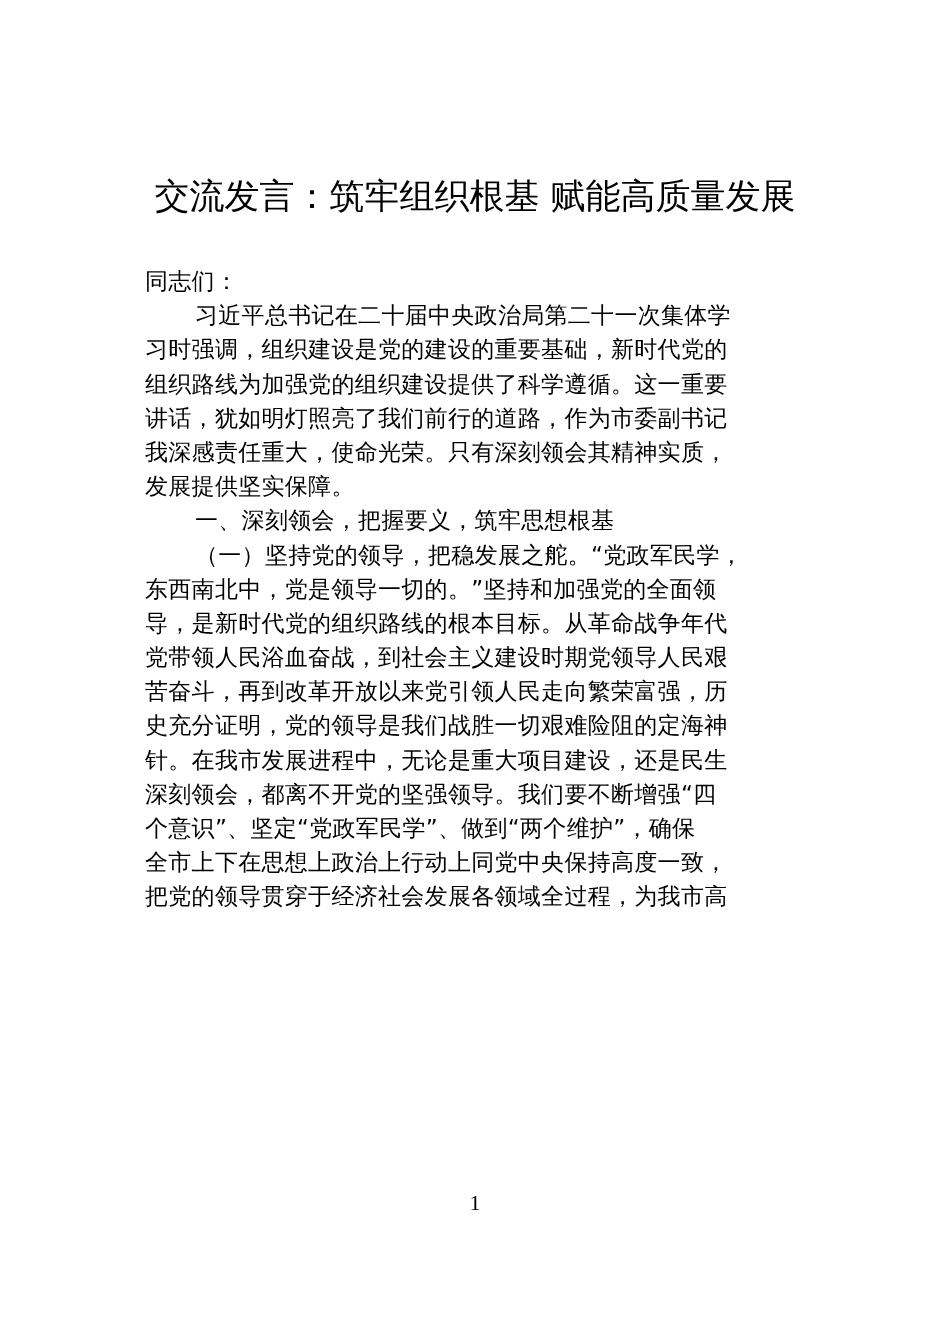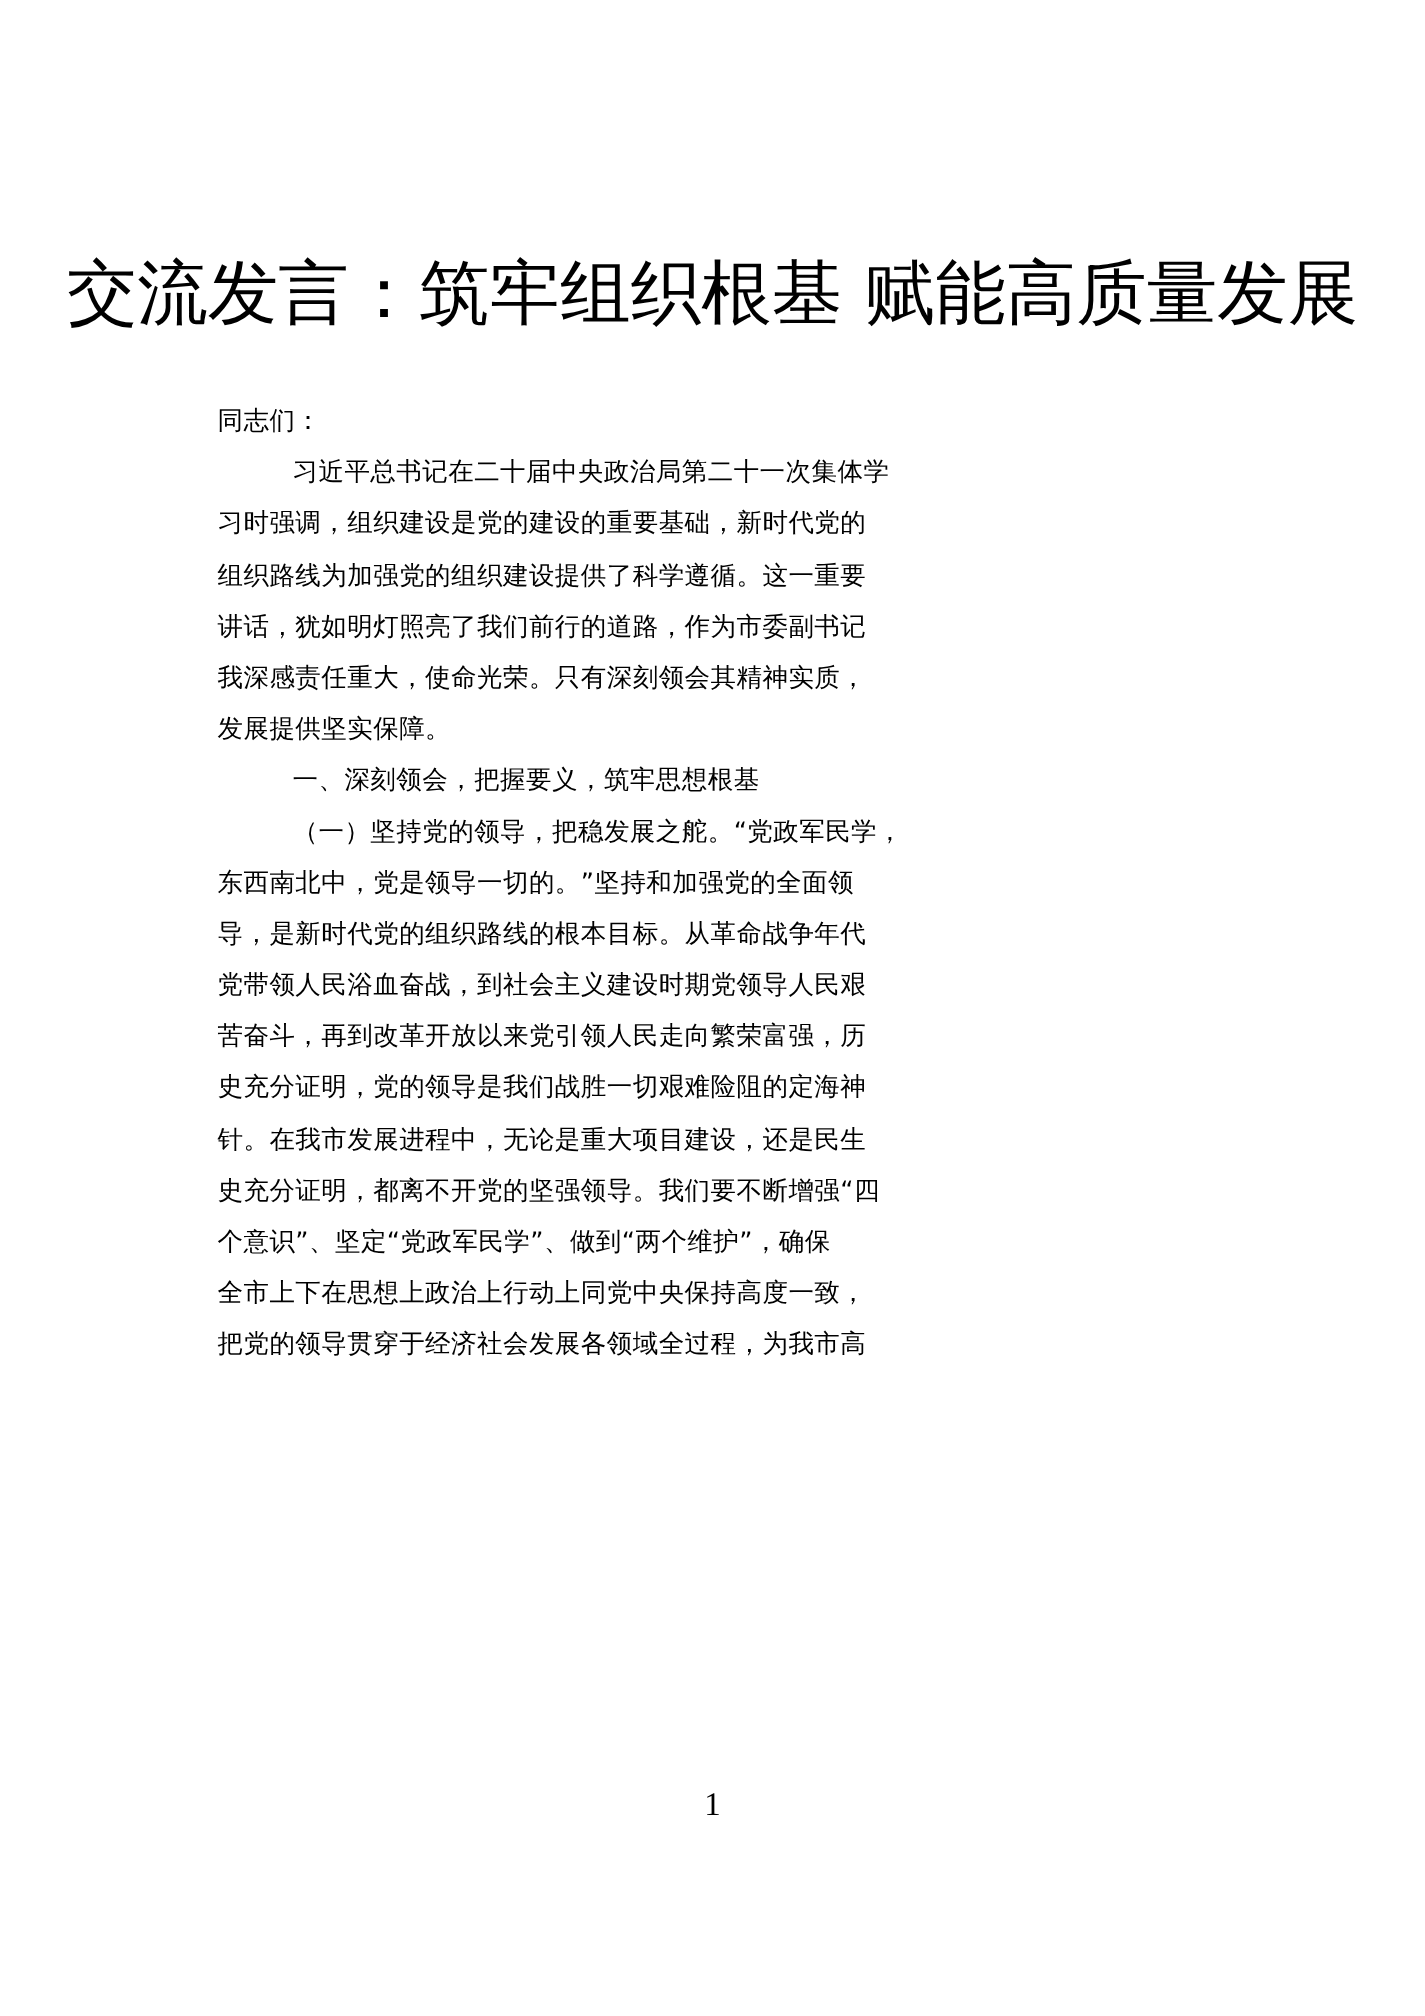--- a/index.html
+++ b/index.html
@@ -22,33 +22,33 @@
       width: 950px;
       height: 1344px;
       background: #ffffff;
     }
     .title {
       position: absolute;
       left: 0;
       width: 950px;
       top: 173px;
       text-align: center;
-      font-size: 47px;
+      font-size: 35px;
       line-height: 46px;
       letter-spacing: 0px;
       white-space: nowrap;
     }
     .body-text {
       position: absolute;
       left: 145px;
       top: 264px;
       width: 700px;
     }
     .line {
-      font-size: 17px;
+      font-size: 23px;
       line-height: 34.2px;
       height: 34.2px;
       white-space: nowrap;
       letter-spacing: 0.3px;
     }
     .indent {
       padding-left: 50px;
     }
     .heading-indent {
       padding-left: 50px;
@@ -89,21 +89,21 @@
     </div>
 
     <div>
       <div class="line indent">（一）坚持党的领导，把稳发展之舵。“党政军民学，</div>
       <div class="line">东西南北中，党是领导一切的。”坚持和加强党的全面领</div>
       <div class="line">导，是新时代党的组织路线的根本目标。从革命战争年代</div>
       <div class="line">党带领人民浴血奋战，到社会主义建设时期党领导人民艰</div>
       <div class="line">苦奋斗，再到改革开放以来党引领人民走向繁荣富强，历</div>
       <div class="line">史充分证明，党的领导是我们战胜一切艰难险阻的定海神</div>
       <div class="line">针。在我市发展进程中，无论是重大项目建设，还是民生</div>
-      <div class="line">史充分证明，都离不开党的坚强领导。我们要不断增强“四</div>
+      <div class="line">深刻领会，都离不开党的坚强领导。我们要不断增强“四</div>
       <div class="line">个意识”、坚定“党政军民学”、做到“两个维护”，确保</div>
       <div class="line">全市上下在思想上政治上行动上同党中央保持高度一致，</div>
       <div class="line">把党的领导贯穿于经济社会发展各领域全过程，为我市高</div>
     </div>
 
 
   </div>
 
   <div class="page-number">1</div>
 

